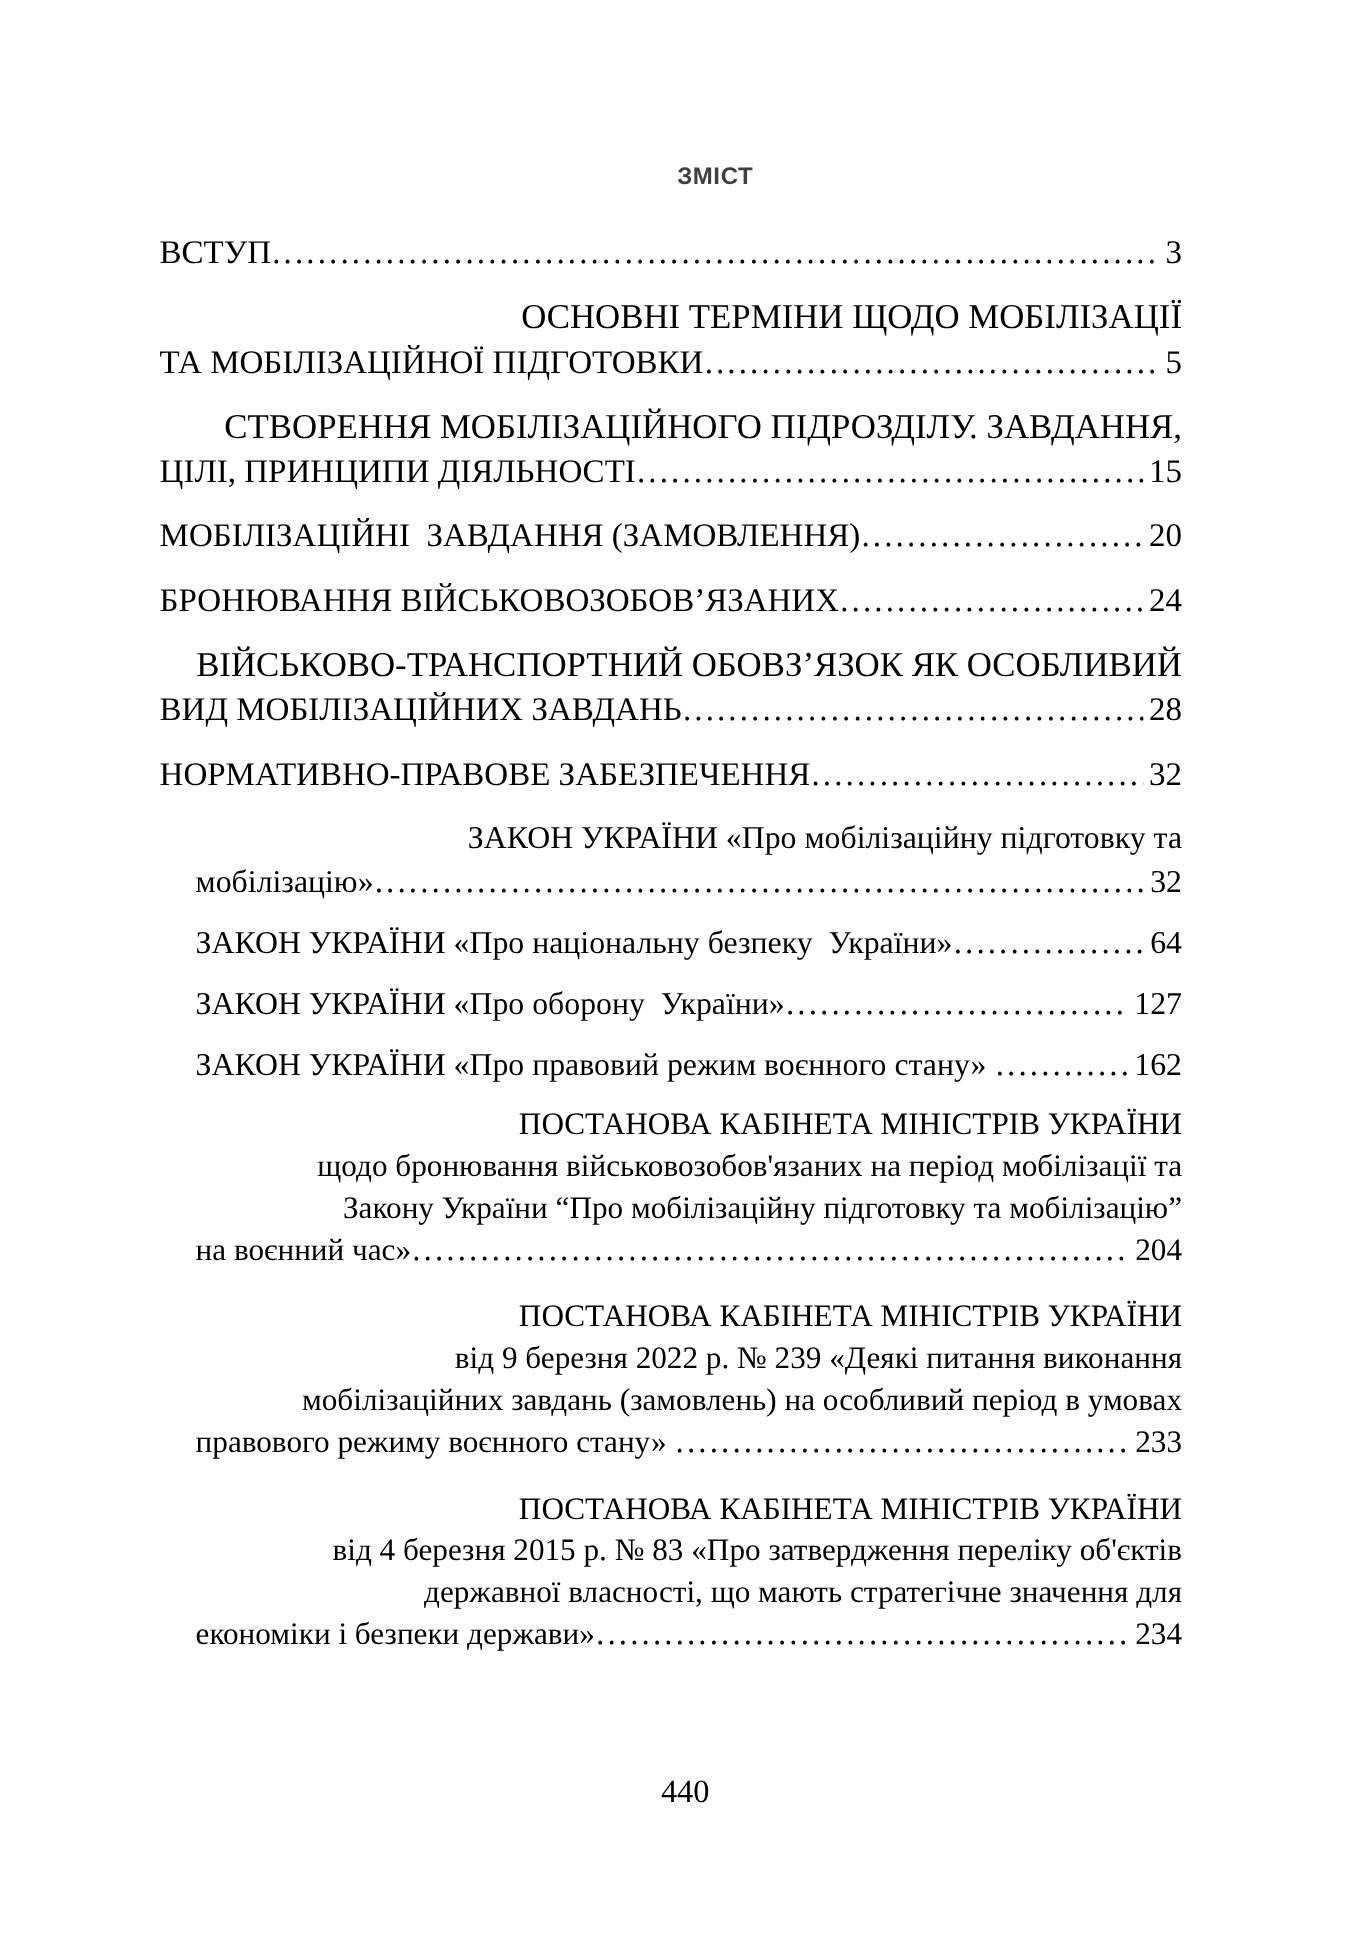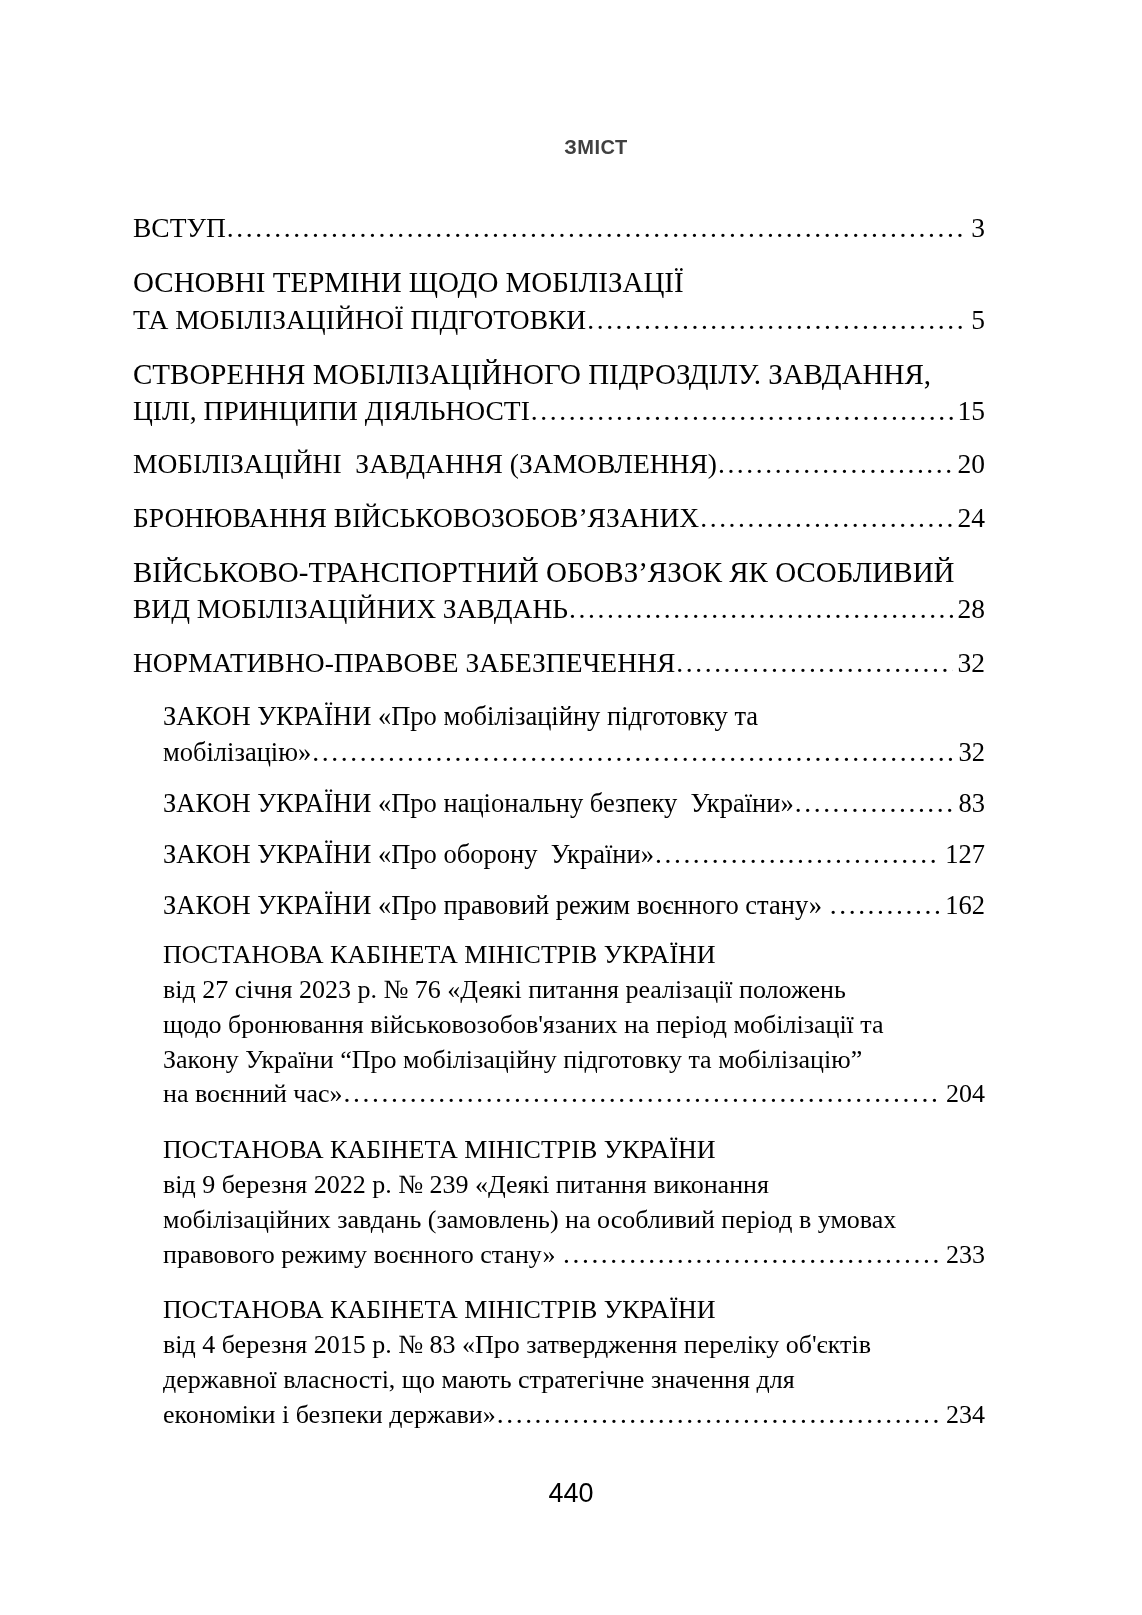--- a/index.html
+++ b/index.html
@@ -35,22 +35,23 @@
     font-weight: bold;
     font-size: 20px;
     letter-spacing: 0.5px;
     color: #404040;
     margin-left: 25px;
   }
 
   .toc-body {
     position: absolute;
     left: 133px;
-    top: 210px;
+    top: 192px;
     width: 852px;
+    text-align: right;
   }
 
   
   .entry {
     margin-bottom: 17px;
   }
   .entry.sub {
     margin-left: 30px;
     width: 822px;
     margin-bottom: 15px;
@@ -109,21 +110,21 @@
     line-height: 1.36;
   }
 
   .page-number {
     position: absolute;
     left: 0;
     top: 1478px;
     width: 1142px;
     text-align: center;
     font-size: 27px;
-    font-family: Liberation Sans, sans-serif;
+    font-family: Liberation Serif, serif;
   }
 </style>
 </head>
 <body>
 
 <div class="page">
 
   <div class="toc-title">ЗМІСТ</div>
 
   <div class="toc-body" id="toc-body">
@@ -184,40 +185,39 @@
         <div class="line-leader">
           <span class="leader-label">мобілізацію»</span>
           <span class="leader-dots">........................................................................................................................................................................................................</span>
           <span class="leader-page">32</span>
         </div>
       </div>
       <div class="entry sub">
         <div class="line-leader">
           <span class="leader-label">ЗАКОН УКРАЇНИ «Про національну безпеку  України»</span>
           <span class="leader-dots">........................................................................................................................................................................................................</span>
-          <span class="leader-page">83</span>
+          <span class="leader-page">64</span>
         </div>
       </div>
       <div class="entry sub">
         <div class="line-leader">
           <span class="leader-label">ЗАКОН УКРАЇНИ «Про оборону  України»</span>
           <span class="leader-dots">........................................................................................................................................................................................................</span>
           <span class="leader-page">127</span>
         </div>
       </div>
       <div class="entry sub">
         <div class="line-leader">
           <span class="leader-label">ЗАКОН УКРАЇНИ «Про правовий режим воєнного стану» </span>
           <span class="leader-dots">........................................................................................................................................................................................................</span>
           <span class="leader-page">162</span>
         </div>
       </div>
       <div class="entry block">
         <div class="line-plain">ПОСТАНОВА КАБІНЕТА МІНІСТРІВ УКРАЇНИ</div>
-        <div class="line-plain">від 27 січня 2023 р. № 76 «Деякі питання реалізації положень</div>
         <div class="line-plain">щодо бронювання військовозобов'язаних на період мобілізації та</div>
         <div class="line-plain">Закону України “Про мобілізаційну підготовку та мобілізацію”</div>
         <div class="line-leader">
           <span class="leader-label">на воєнний час»</span>
           <span class="leader-dots">........................................................................................................................................................................................................</span>
           <span class="leader-page">204</span>
         </div>
       </div>
       <div class="entry block">
         <div class="line-plain">ПОСТАНОВА КАБІНЕТА МІНІСТРІВ УКРАЇНИ</div>

